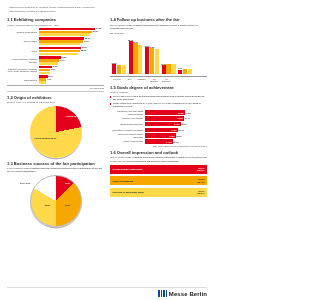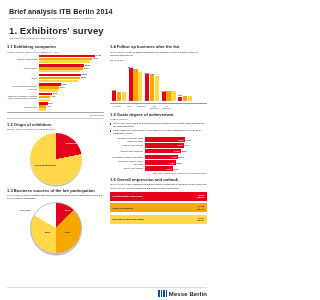--- a/index.html
+++ b/index.html
@@ -95,23 +95,21 @@
     linear-gradient(90deg,#0a49a0 0 1.6px,transparent 1.6px 2.6px,#0a49a0 2.6px 4.2px,transparent 4.2px 5.2px,#0a49a0 5.2px 6.8px,transparent 6.8px 7.8px,#0a49a0 7.8px 9px);}
   .mb-txt{font-size:6px;font-weight:bold;color:#1a1a1a;letter-spacing:.1px;}
   .ftr-line{position:absolute;left:7px;right:5px;bottom:12.5px;border-top:.4px solid #ddd;}
 </style>
 </head>
 <body>
 
 <div class="page">
 
   <div>
-    <div class="doc-title">Brief analysis ITB Berlin 2014</div>
     <div class="doc-sub">Gathered and analysed by Gelszus Messe Marktforschung GmbH, Dortmund</div>
-    <div class="main-title">1. Exhibitors' survey</div>
     <div class="main-sub">Interviewed 804 visitors at ITB Berlin 2014</div>
   </div>
 
 
   <div class="cols">
 
     <div class="col">
 
       <div>
         <div class="sec-h">1.1 Exhibiting companies</div>

